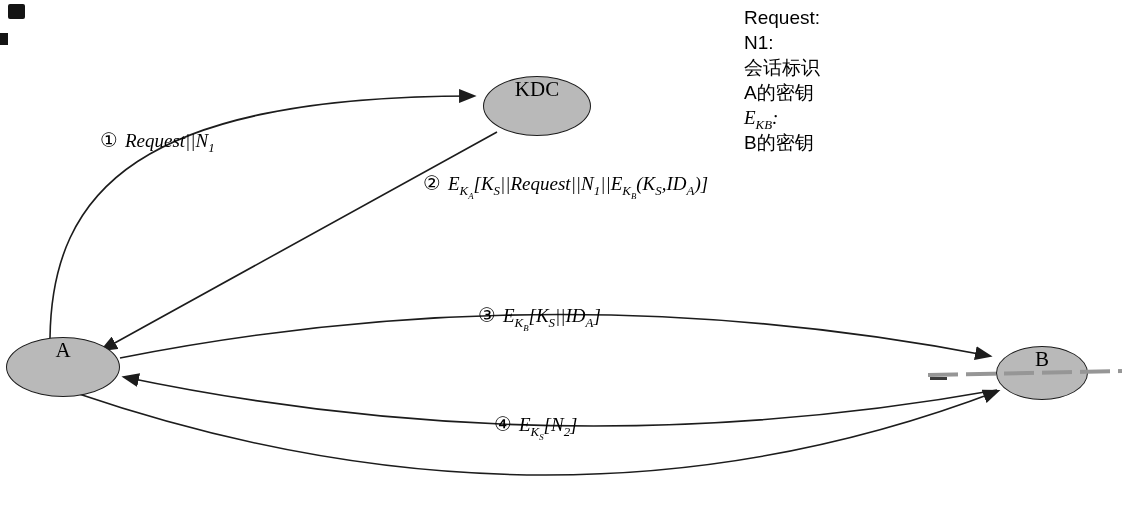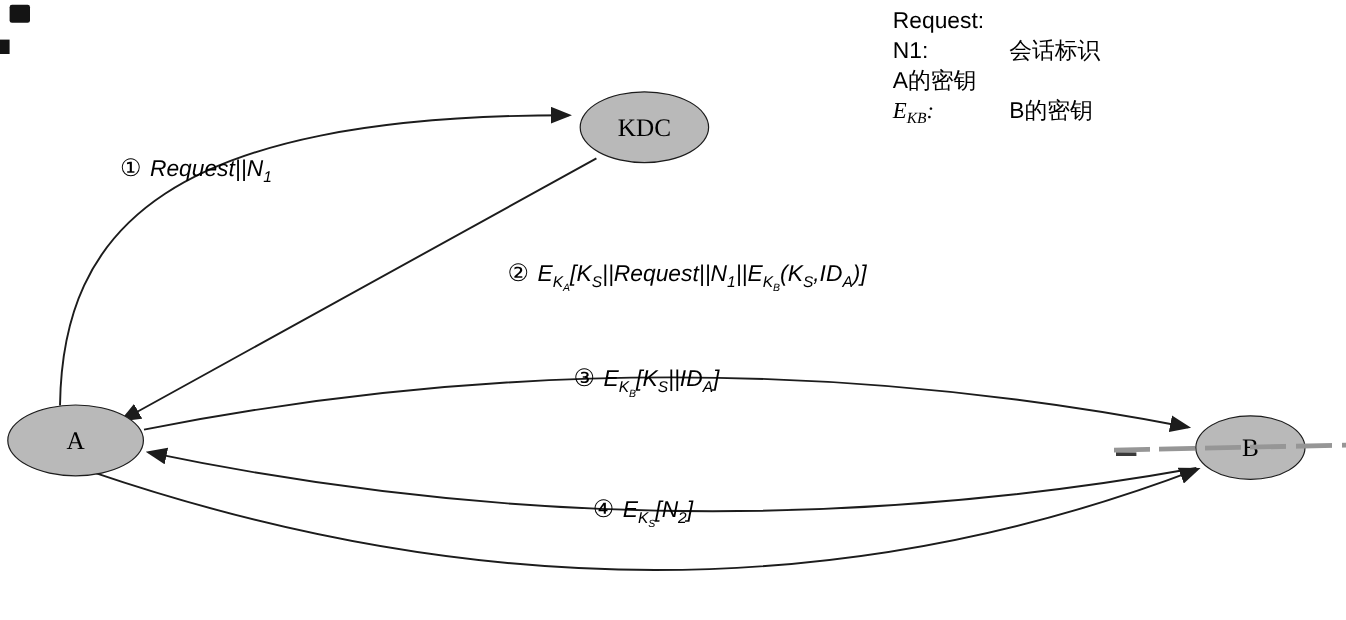--- a/index.html
+++ b/index.html
@@ -6,43 +6,43 @@
   .stage {
     position:relative; width:1122px; height:517px; background:#ffffff;
     overflow:hidden; font-family:"Liberation Sans", sans-serif; color:#000;
   }
   .layer { position:absolute; left:0; top:0; width:1122px; height:517px; }
   .layer path { stroke:#1c1c1c; stroke-width:1.6; fill:none; }
   .layer .arrhead { fill:#1c1c1c; stroke:none; }
 
   .node {
     position:absolute; background:#b9b9b9; border:1.5px solid #1c1c1c;
-    border-radius:50%; display:flex; align-items:center; justify-content:center;
+    border-radius:50%; display:flex; justify-content:center;
     font-family:"Liberation Serif", serif; font-size:21px;
   }
   .node-kdc { left:483px; top:76px;  width:106px; height:58px; }
   .node-a   { left:6px;   top:337px; width:112px; height:58px; }
   .node-b   { left:996px; top:346px; width:90px;  height:52px; }
 
   .msg { position:absolute; white-space:nowrap; font-size:19px; }
   .msg .num {
     font-family:"DejaVu Sans", sans-serif; font-style:normal;
     font-size:20px; margin-right:7px;
   }
-  .msg .formula { font-family:Liberation Sans, sans-serif; font-style:italic; }
+  .msg .formula { font-family:Liberation Serif, serif; font-style:italic; }
   sub { font-size:0.68em; line-height:0; }
 
   .msg1 { left:100px; top:128px; }
-  .msg2 { left:423px; top:171px;margin-top:44px; }
+  .msg2 { left:423px; top:171px; }
   .msg3 { left:478px; top:287px;margin-top:16px; }
   .msg4 { left:463px; top:412px;margin-left:31px; }
   .msg5 { left:466px; top:462px; }
 
   .legend { position:absolute; left:744px; top:5px; }
-  .legend-row { display:flex; line-height:25px; font-size:19px; }
+  .legend-row { display:flex; line-height:25px; font-size:19px;flex-direction:column; }
   .legend-term { width:97px; flex:none; }
   .legend-row.math-term .legend-term {
     font-family:"Liberation Serif", serif; font-style:italic;
   }
 
   .dash-artifact {
     position:absolute; left:928px; top:371px; width:194px; height:4px;
     transform:rotate(-1.2deg);
     background:repeating-linear-gradient(90deg,#969696 0 30px, rgba(0,0,0,0) 30px 38px);
   }

